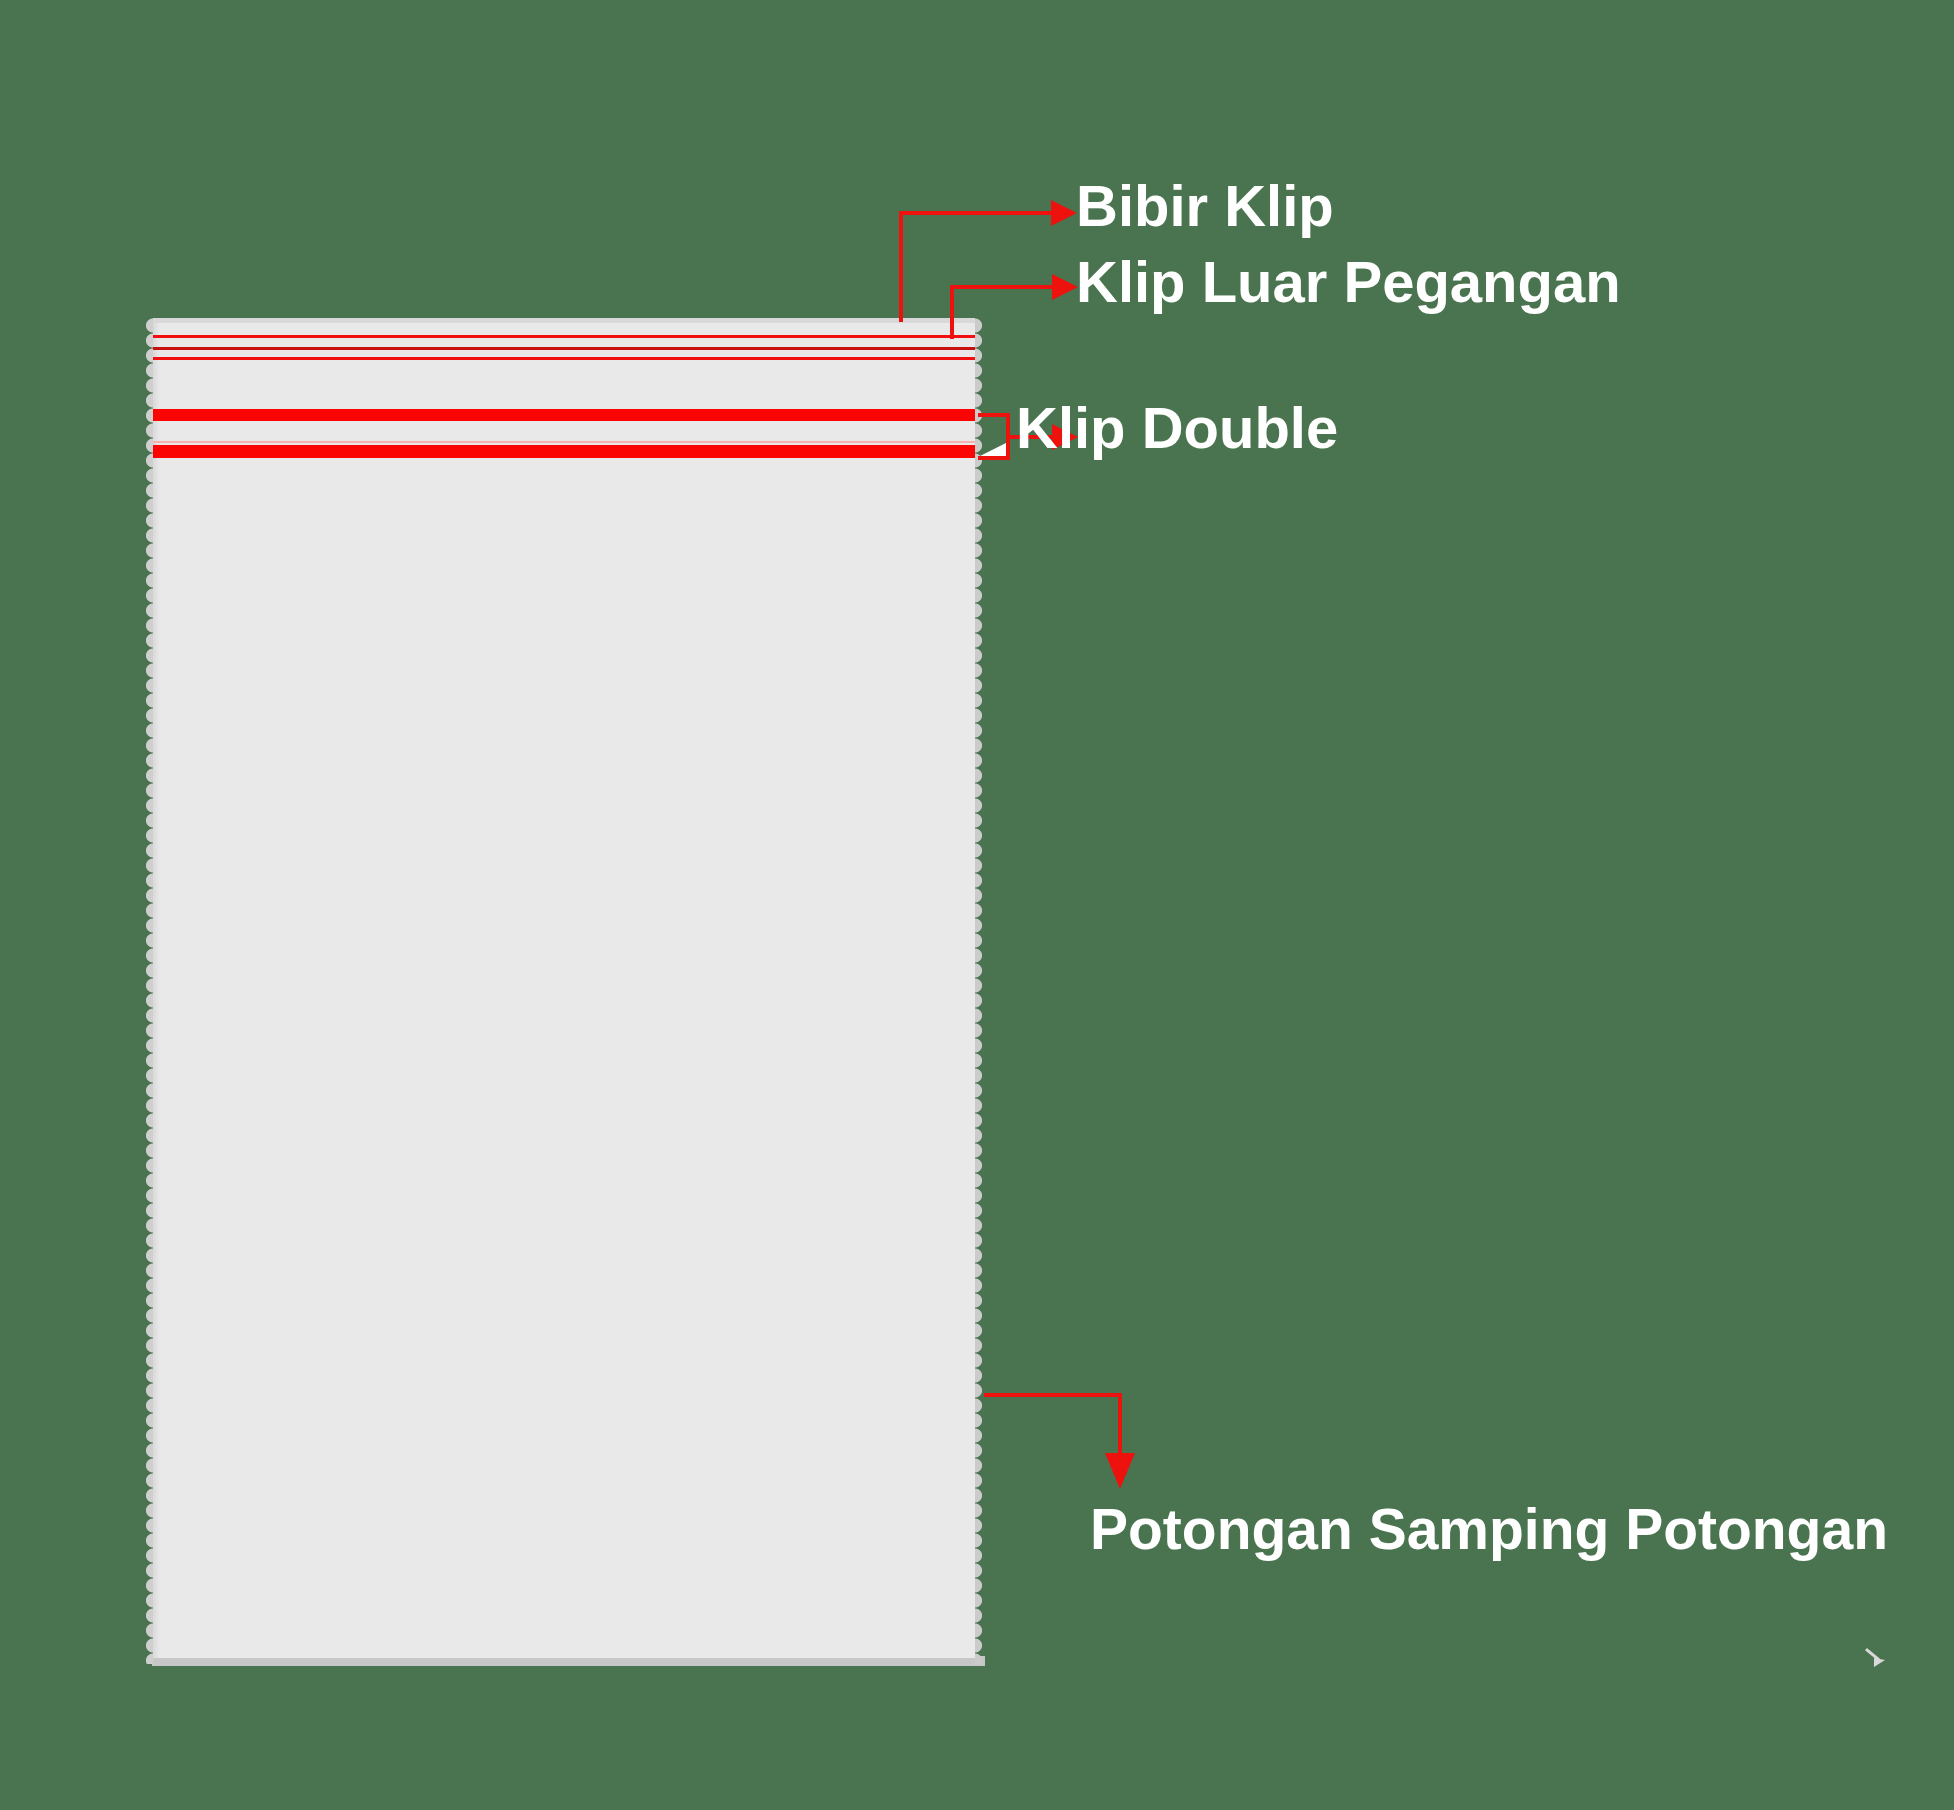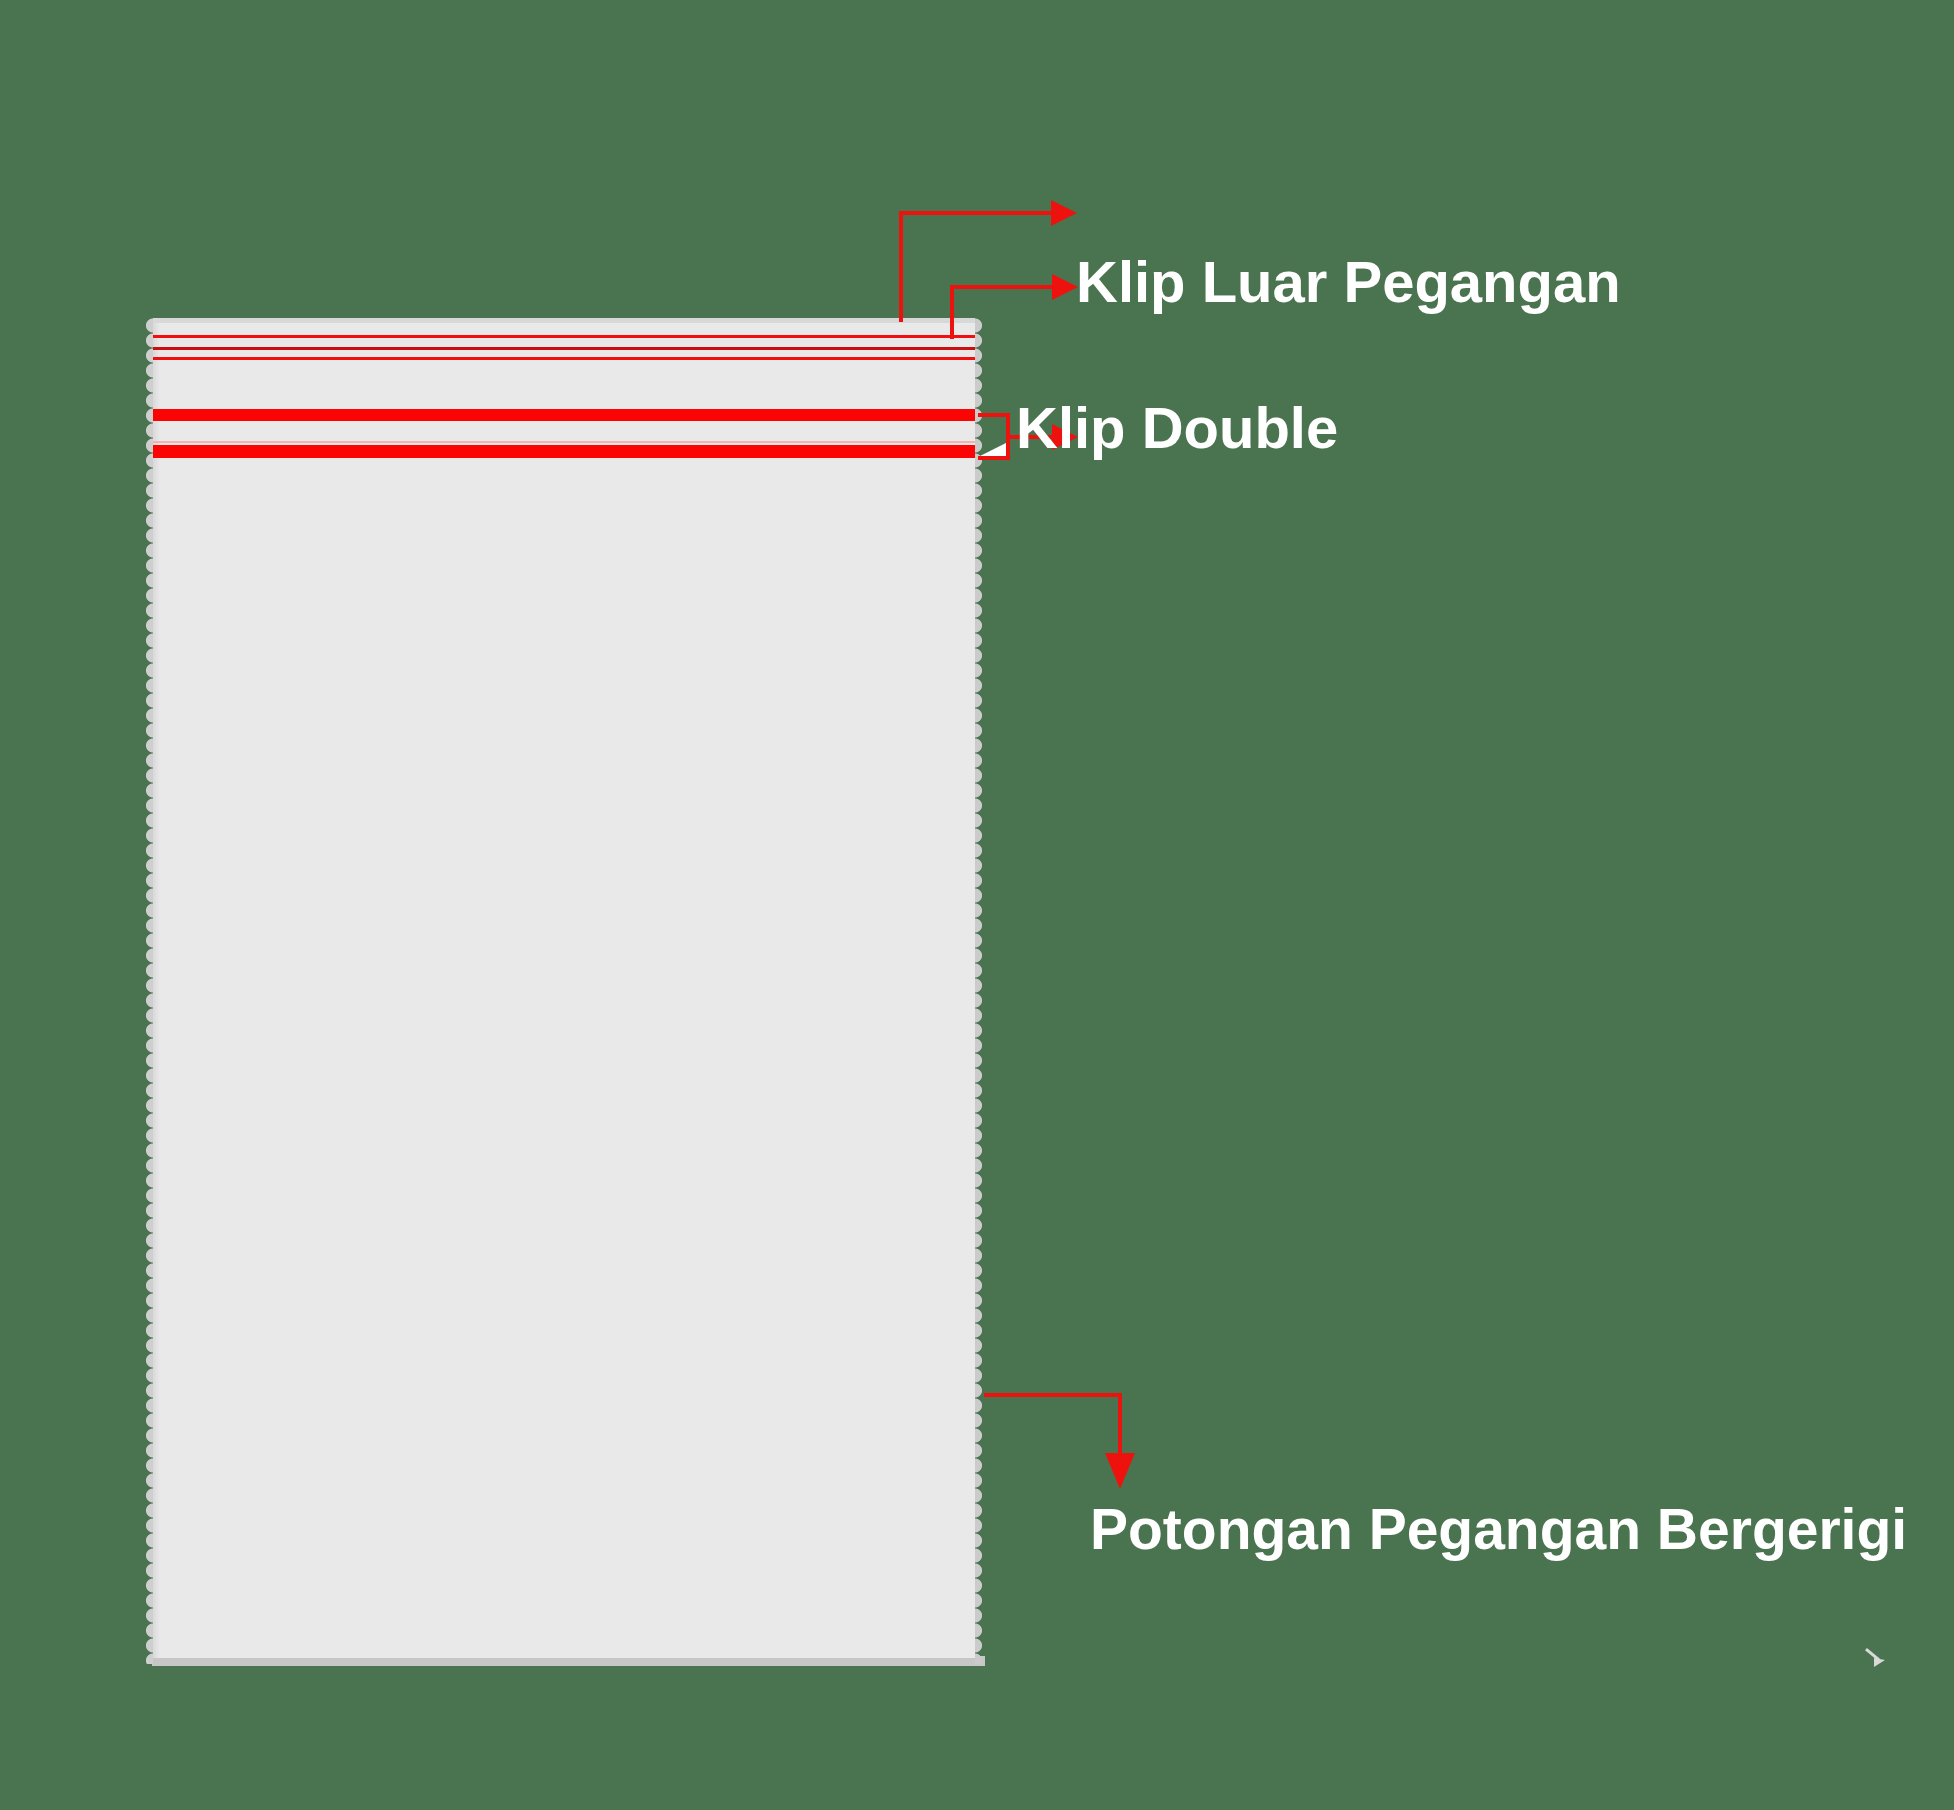--- a/index.html
+++ b/index.html
@@ -107,20 +107,21 @@
   <div class="rl" style="left:978px; top:413px; width:32px; height:4px;"></div>
   <div class="rl" style="left:1006px; top:413px; width:4px; height:47px;"></div>
   <div class="rl" style="left:978px; top:456px; width:32px; height:4px;"></div>
   <div class="rl" style="left:1006px; top:435px; width:46px; height:4px;"></div>
   <div class="ah-right" style="left:1052px; top:424px;"></div>
 
   <div class="rl" style="left:984px; top:1393px; width:138px; height:4px;"></div>
   <div class="rl" style="left:1118px; top:1393px; width:4px; height:62px;"></div>
   <div class="ah-down" style="left:1105px; top:1453px;"></div>
 
+  <div class="label" style="left:1076px; top:177px;">Bibir Klip</div>
   <div class="label" style="left:1076px; top:253px;">Klip Luar Pegangan</div>
   <div class="label" style="left:1016px; top:399px;">Klip Double</div>
-  <div class="label potongan" style="left:1090px; top:1501px;">Potongan Pegangan Bergerigi</div>
+  <div class="label potongan" style="left:1090px; top:1501px;">Potongan Samping Potongan</div>
 
   <div class="stray-line"></div>
   <div class="stray-tri"></div>
 
 </div>
 
 </body></html>

